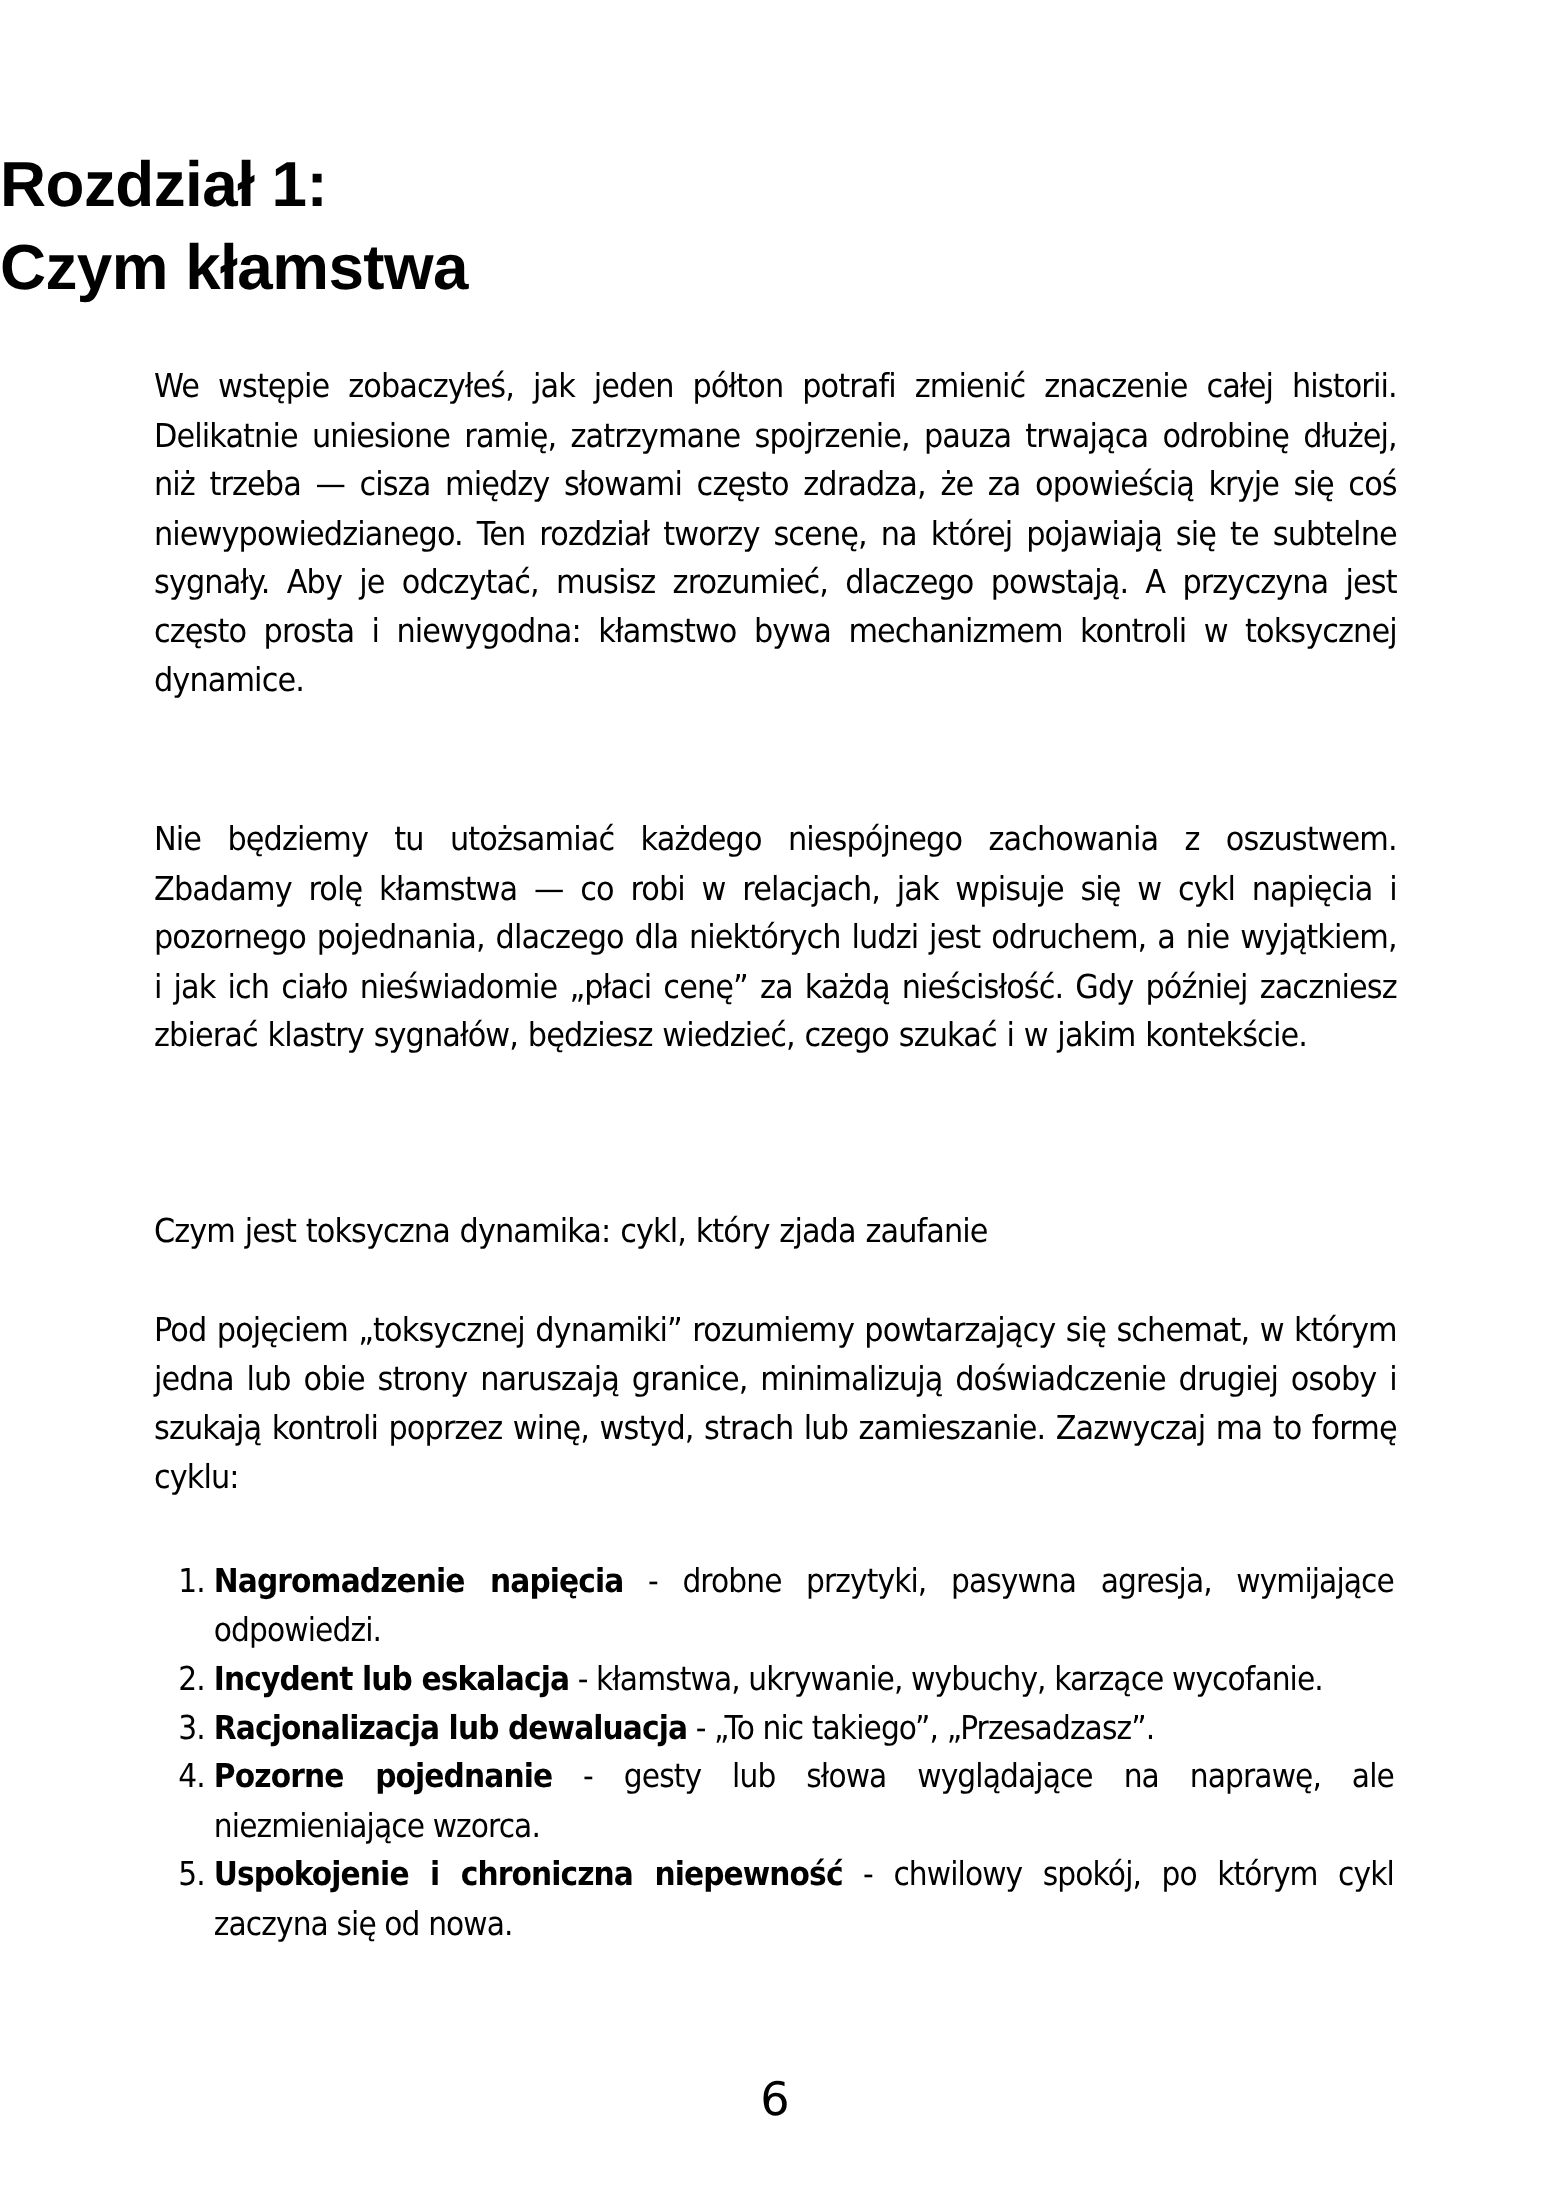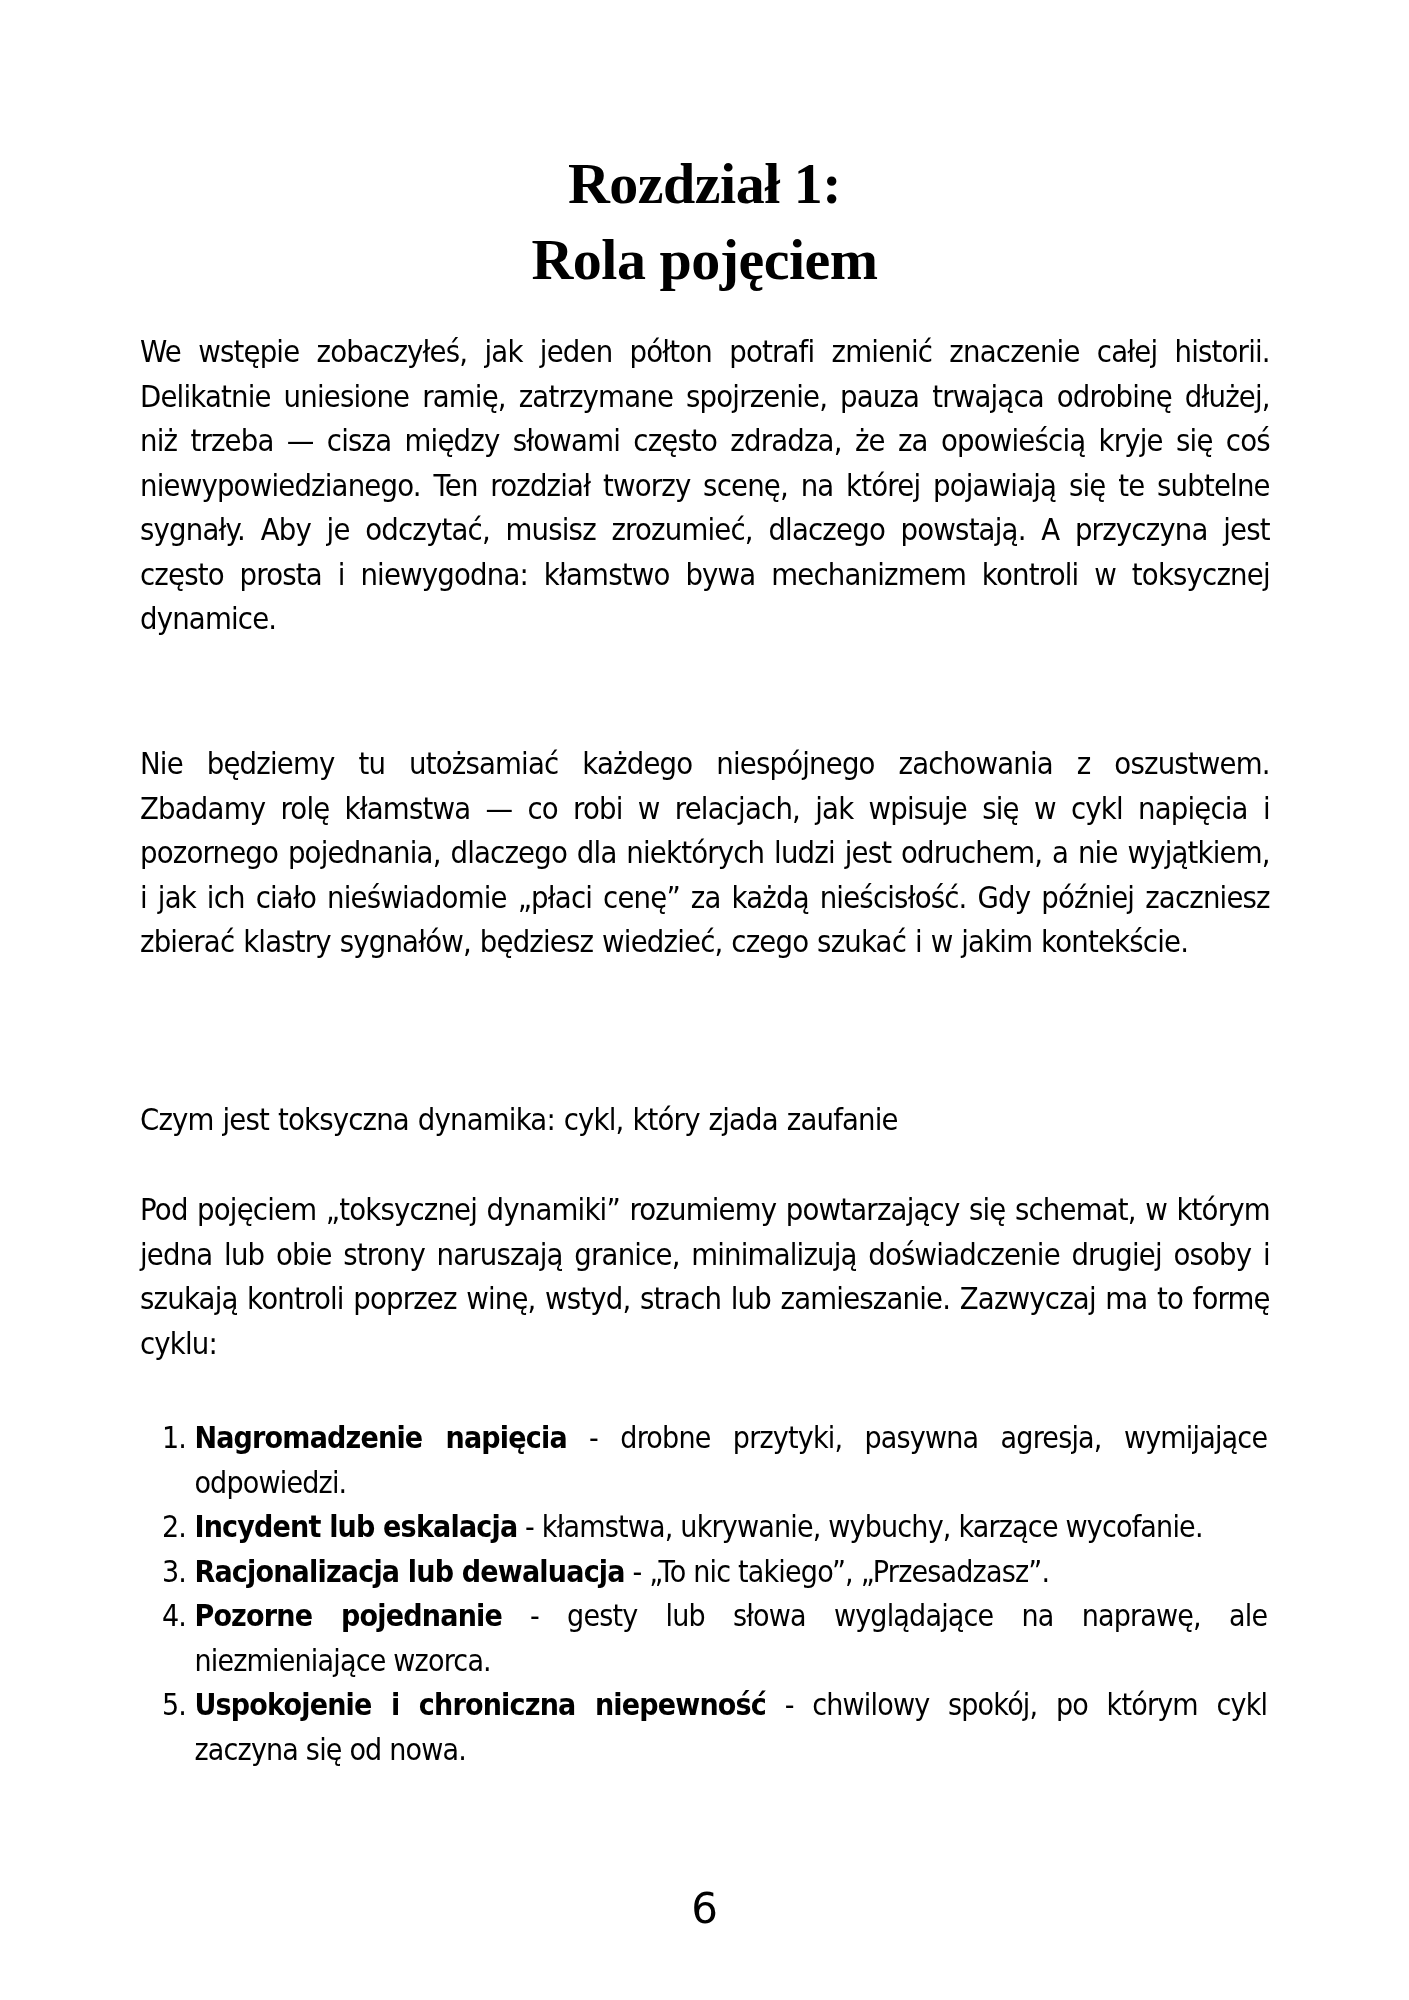--- a/index.html
+++ b/index.html
@@ -18,27 +18,27 @@
     .page {
       position: absolute;
       left: 0; top: 0;
       width: 1409px;
       height: 2000px;
     }
     .title {
       position: absolute;
       left: 0; right: 0;
       top: 130px;
-      text-align: center;
-      font-family: Liberation Serif, serif;
+      text-align: left;
+      font-family: Liberation Sans, sans-serif;
       font-weight: bold;
       font-size: 58px;
       line-height: 76px;
       letter-spacing: -0.5px;
-      margin: 16px;
+      margin: 0;
     }
     .title span { display: block; }
     .body-text {
       position: absolute;
       left: 140px;
       width: 1130px;
       font-family: "DejaVu Sans", sans-serif;
       font-weight: normal;
       font-size: 30px;
       line-height: 44.5px;
@@ -91,21 +91,21 @@
       line-height: 50px;
     }
   </style>
 </head>
 <body>
 
 <div class="page">
 
   <h1 class="title">
     <span>Rozdział 1:</span>
-    <span>Rola pojęciem</span>
+    <span>Czym kłamstwa</span>
   </h1>
 
   <p class="body-text para p1">We wstępie zobaczyłeś, jak jeden półton potrafi zmienić znaczenie całej historii. Delikatnie uniesione ramię, zatrzymane spojrzenie, pauza trwająca odrobinę dłużej, niż trzeba — cisza między słowami często zdradza, że za opowieścią kryje się coś niewypowiedzianego. Ten rozdział tworzy scenę, na której pojawiają się te subtelne sygnały. Aby je odczytać, musisz zrozumieć, dlaczego powstają. A przyczyna jest często prosta i niewygodna: kłamstwo bywa mechanizmem kontroli w toksycznej dynamice.</p>
 
   <p class="body-text para p2">Nie będziemy tu utożsamiać każdego niespójnego zachowania z oszustwem. Zbadamy rolę kłamstwa — co robi w relacjach, jak wpisuje się w cykl napięcia i pozornego pojednania, dlaczego dla niektórych ludzi jest odruchem, a nie wyjątkiem, i jak ich ciało nieświadomie „płaci cenę” za każdą nieścisłość. Gdy później zaczniesz zbierać klastry sygnałów, będziesz wiedzieć, czego szukać i w jakim kontekście.</p>
 
   <p class="body-text para heading">Czym jest toksyczna dynamika: cykl, który zjada zaufanie</p>
 
   <p class="body-text para p3">Pod pojęciem „toksycznej dynamiki” rozumiemy powtarzający się schemat, w którym jedna lub obie strony naruszają granice, minimalizują doświadczenie drugiej osoby i szukają kontroli poprzez winę, wstyd, strach lub zamieszanie. Zazwyczaj ma to formę cyklu:</p>
 

